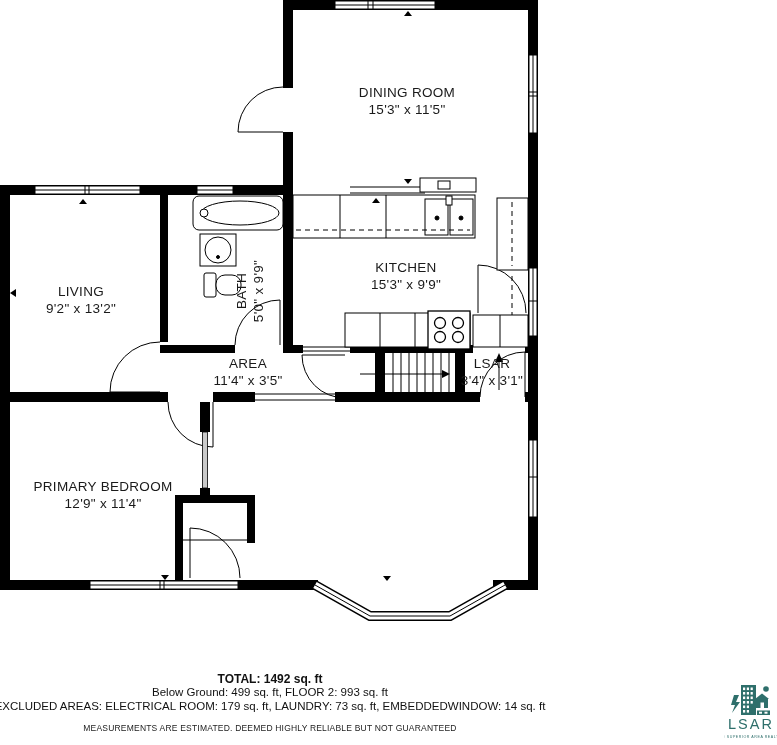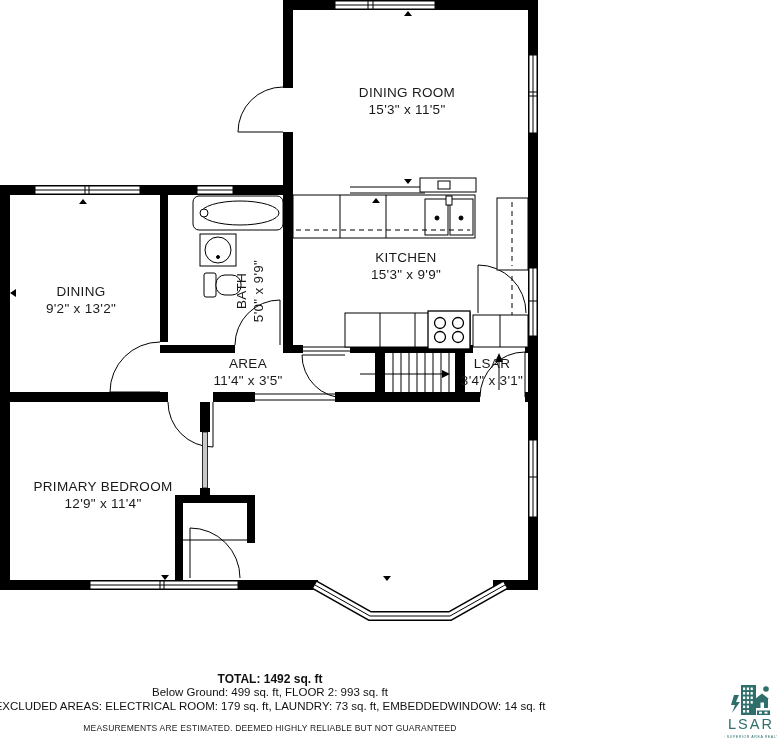--- a/index.html
+++ b/index.html
@@ -194,26 +194,26 @@
       <polygon points="383,576 391,576 387,581"></polygon>
       <polygon points="16,289 16,297 10,293"></polygon>
       <polygon points="287,248 287,256 293,252"></polygon>
     </g>
   </svg>
 
   <div class="room-label" style="left:407px;top:101px">
     <div>DINING ROOM</div>
     <div>15'3" x 11'5"</div>
   </div>
-  <div class="room-label" style="left:406px;top:266px">
+  <div class="room-label" style="left:406px;top:276px">
     <div>KITCHEN</div>
     <div>15'3" x 9'9"</div>
   </div>
   <div class="room-label" style="left:81px;top:300px">
-    <div>DINING</div>
+    <div>LIVING</div>
     <div>9'2" x 13'2"</div>
   </div>
   <div class="room-label rot" style="left:250px;top:291px">
     <div>BATH</div>
     <div>5'0" x 9'9"</div>
   </div>
   <div class="room-label" style="left:248px;top:372px">
     <div>AREA</div>
     <div>11'4" x 3'5"</div>
   </div>

